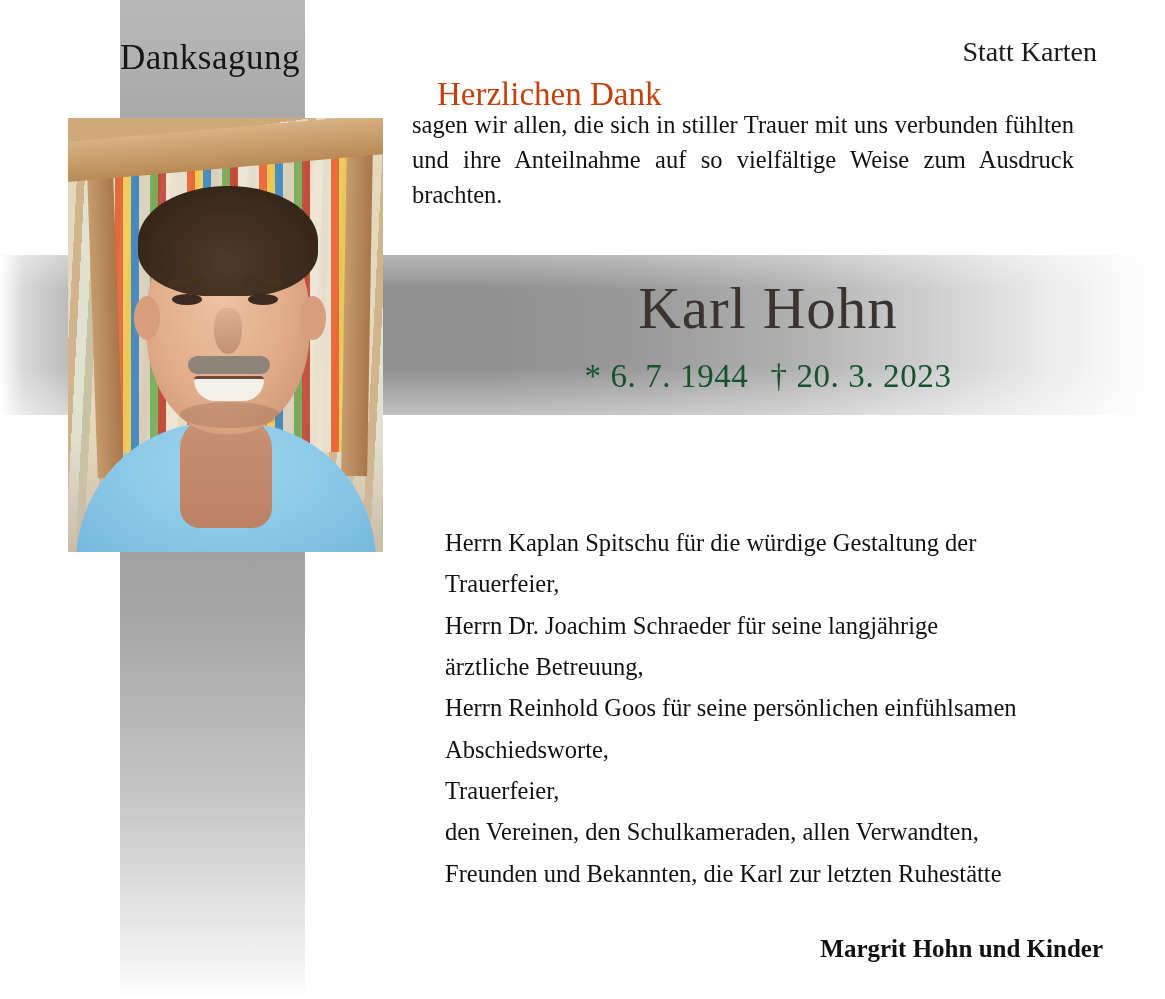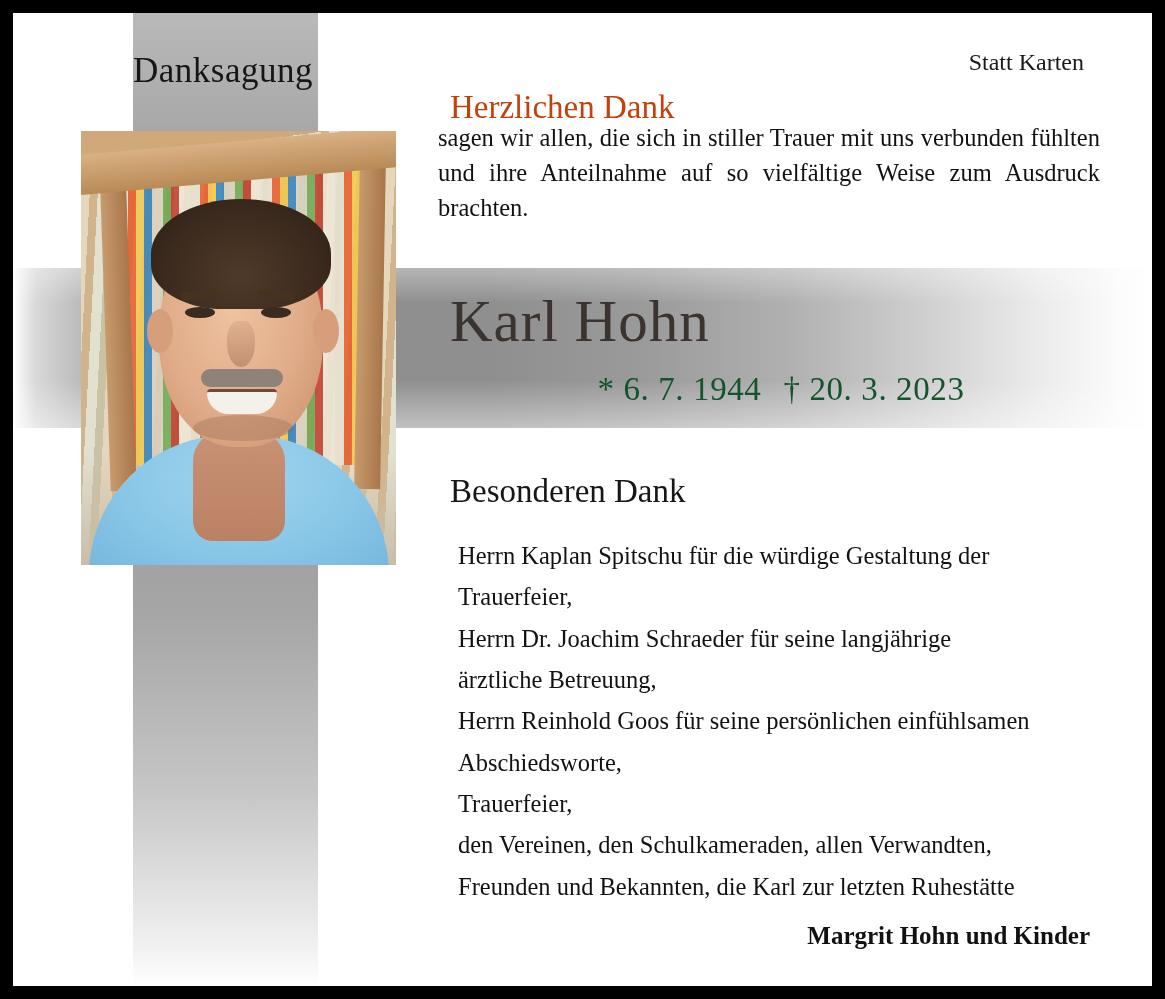--- a/index.html
+++ b/index.html
@@ -10,21 +10,21 @@
   body {
     font-family: "Liberation Serif", serif;
   }
 
   .page {
     position: relative;
     width: 1165px;
     height: 999px;
     background: #000000;
     box-sizing: border-box;
-    padding: 13px;
+    padding: 0;
     overflow: hidden;
   }
 
   .card {
     position: relative;
     width: 100%;
     height: 100%;
     background: #ffffff;
     overflow: hidden;
   }
@@ -262,43 +262,43 @@
   .danksagung {
     left: 120px;
     top: 38px;
     font-size: 35px;
     letter-spacing: 0.5px;
     color: #161616;
   }
   .statt-karten {
     right: 68px;
     top: 36px;
-    font-size: 24px;
+    font-size: 28px;
     color: #1a1a1a;
   }
   .herzlichen-dank {
     left: 437px;
     top: 76px;
     font-size: 33px;
     color: #c2410c;
   }
   .thanks-body {
-    left: 425px;
+    left: 412px;
     top: 108px;
     width: 662px;
     font-size: 24.5px;
     line-height: 1.42;
     text-align: justify;
     color: #121212;
   }
   .name {
     left: 437px;
     top: 274px;
     width: 662px;
-    text-align: left;
+    text-align: center;
     font-size: 59px;
     color: #3a332f;
     letter-spacing: 1px;
   }
   .dates {
     left: 437px;
     top: 358px;
     width: 662px;
     text-align: center;
     font-size: 33px;
@@ -371,21 +371,20 @@
     <div class="txt statt-karten">Statt Karten</div>
 
     <div class="txt herzlichen-dank">Herzlichen Dank</div>
     <div class="txt thanks-body">sagen wir allen, die sich in stiller Trauer mit uns verbunden fühlten und ihre Anteilnahme auf so vielfältige Weise zum Ausdruck brachten.</div>
 
     <div class="txt name">Karl Hohn</div>
     <div class="txt dates">
       <span>* 6. 7. 1944</span><span class="sep"></span><span>† 20. 3. 2023</span>
     </div>
 
-    <div class="txt besonderen-dank">Besonderen Dank</div>
     <div class="txt special-list">
       <div>Herrn Kaplan Spitschu für die würdige Gestaltung der</div>
       <div>Trauerfeier,</div>
       <div>Herrn Dr. Joachim Schraeder für seine langjährige</div>
       <div>ärztliche Betreuung,</div>
       <div>Herrn Reinhold Goos für seine persönlichen einfühlsamen</div>
       <div>Abschiedsworte,</div>
       <div>Trauerfeier,</div>
       <div>den Vereinen, den Schulkameraden, allen Verwandten,</div>
       <div>Freunden und Bekannten, die Karl zur letzten Ruhestätte</div>

